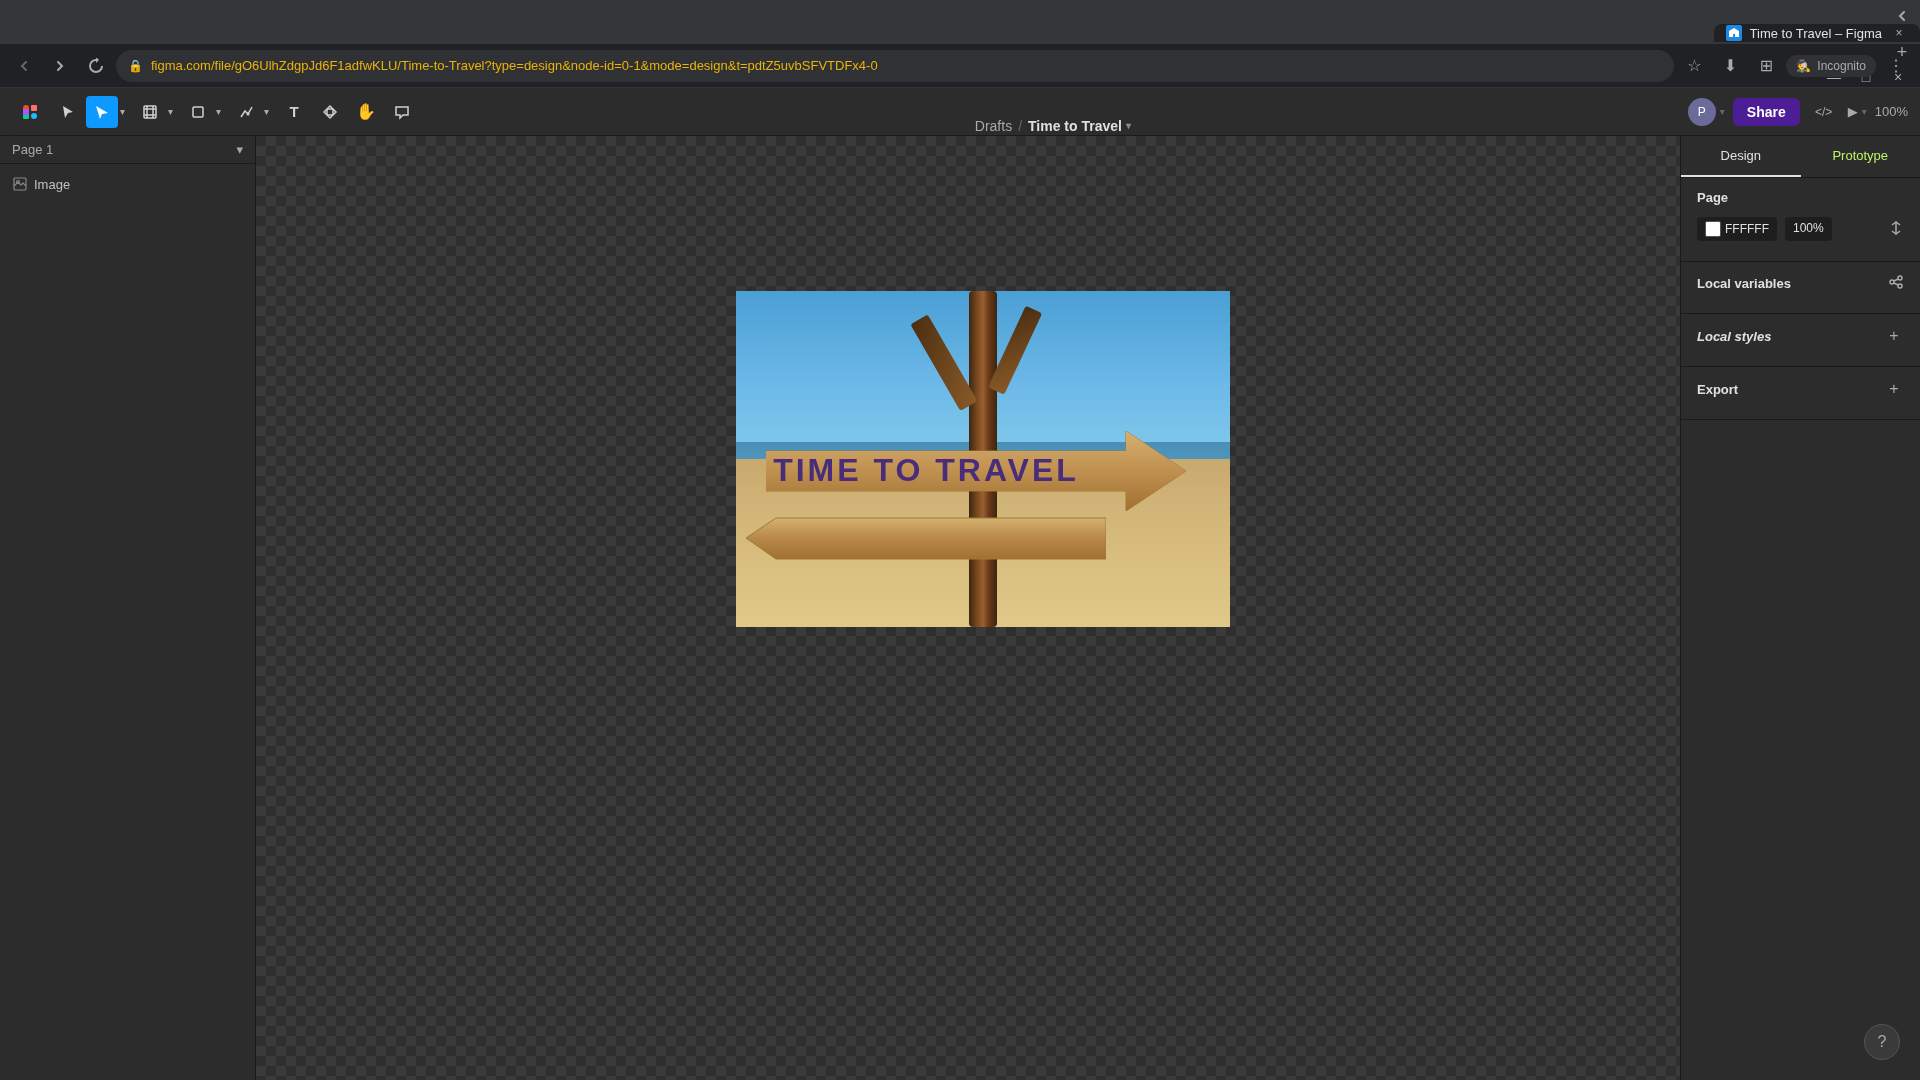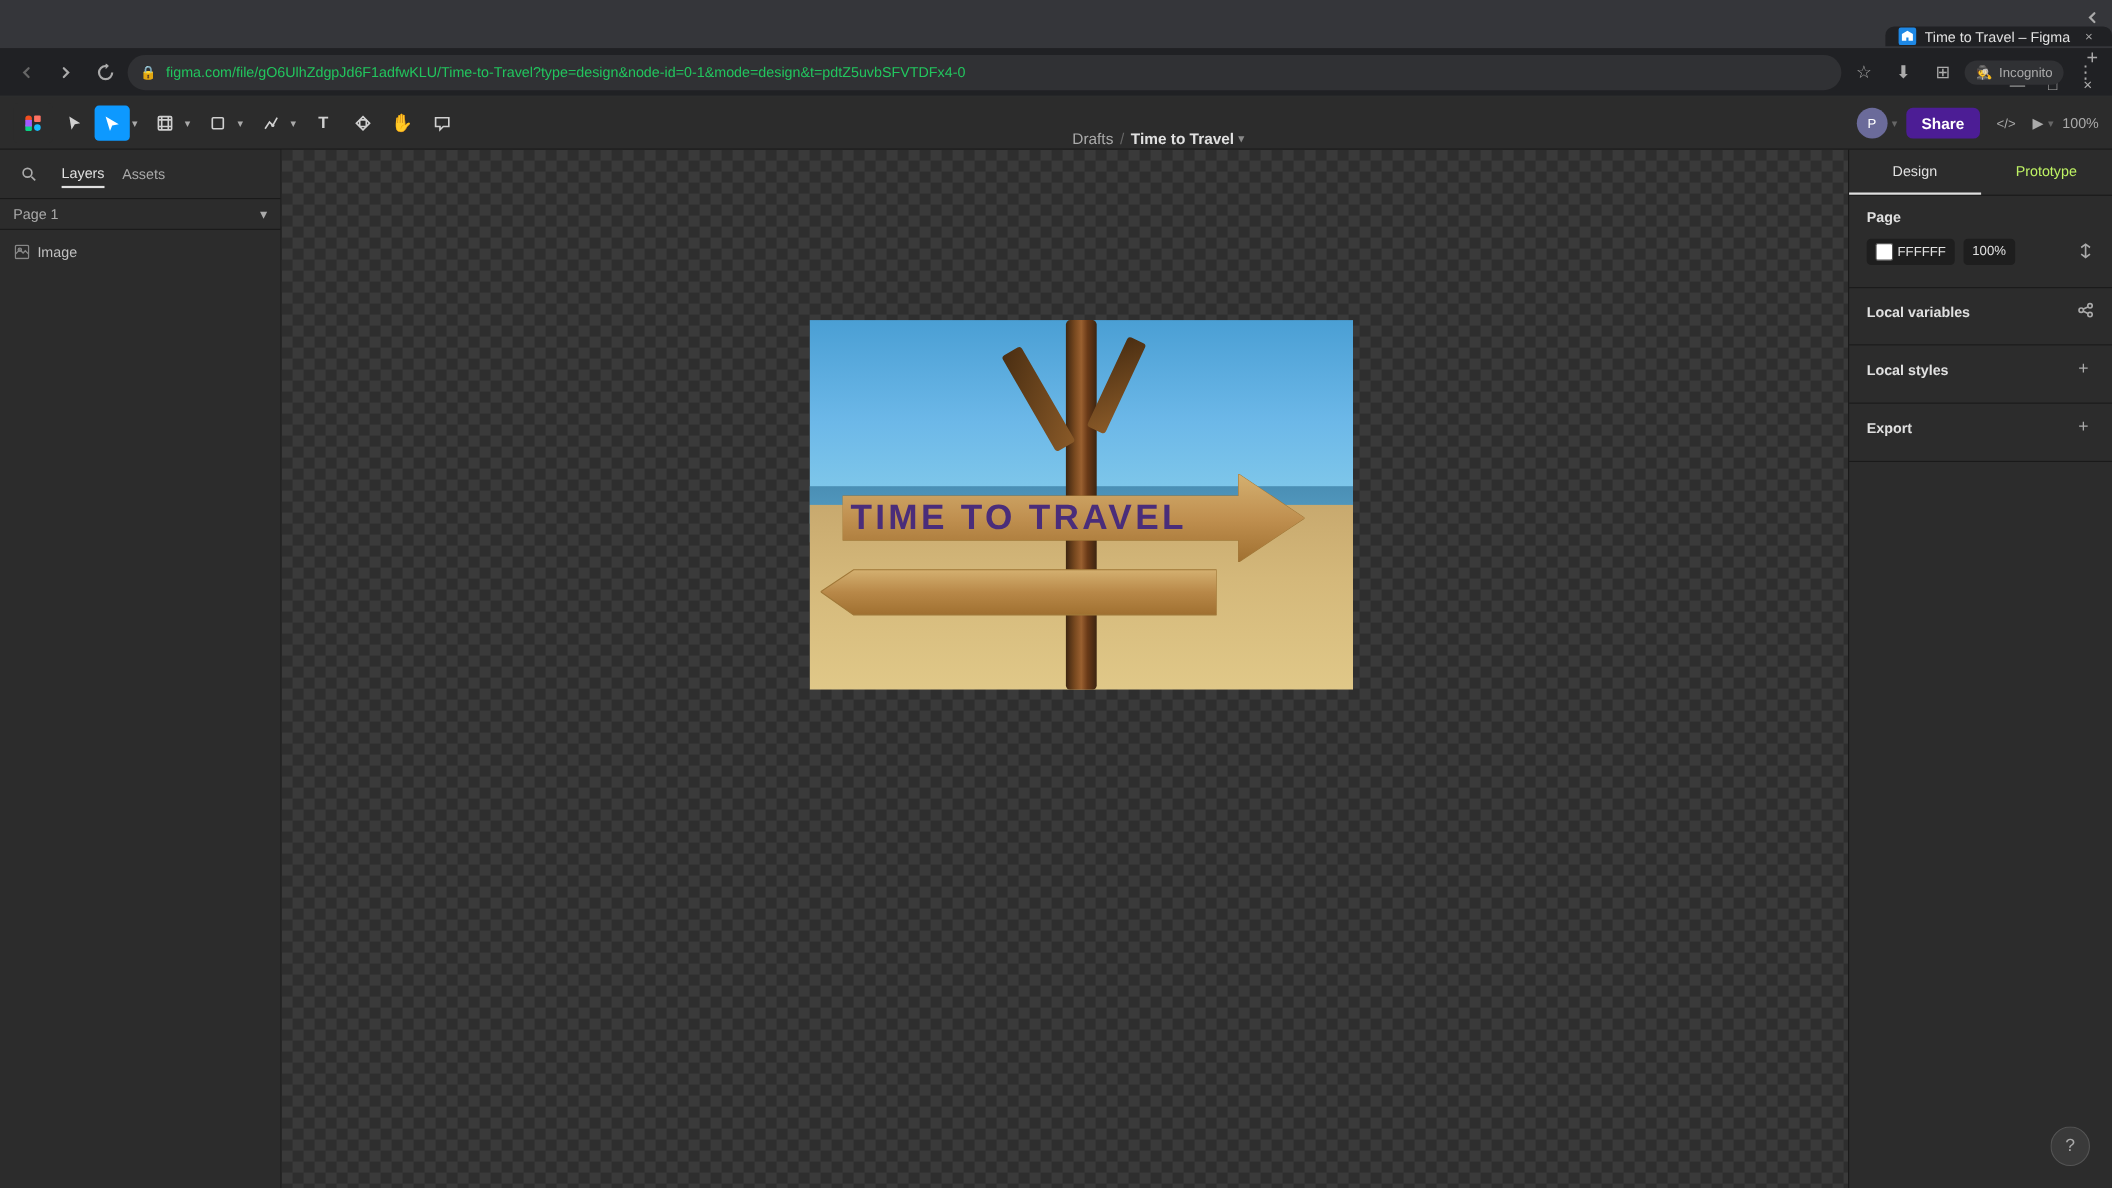--- a/index.html
+++ b/index.html
@@ -13,21 +13,21 @@
     .tab-close { width: 18px; height: 18px; display: flex; align-items: center; justify-content: center; border-radius: 50%; cursor: pointer; color: #aaa; font-size: 12px; }
     .new-tab-btn { width: 28px; height: 28px; display: flex; align-items: center; justify-content: center; cursor: pointer; color: #aaa; font-size: 18px; margin: 0 4px; }
     .window-controls { margin-left: auto; display: flex; align-items: center; gap: 4px; padding-right: 8px; }
     .win-btn { width: 28px; height: 28px; display: flex; align-items: center; justify-content: center; cursor: pointer; color: #aaa; font-size: 14px; }
 
     .nav-bar { display: flex; align-items: center; height: 44px; background: #202124; padding: 0 8px; gap: 4px; border-bottom: 1px solid #333; }
     .nav-btn { width: 32px; height: 32px; display: flex; align-items: center; justify-content: center; cursor: pointer; border-radius: 50%; color: #aaa; font-size: 16px; }
     .nav-btn.disabled { color: #555; cursor: default; }
     .url-bar { flex: 1; display: flex; align-items: center; background: #303134; border-radius: 20px; height: 32px; padding: 0 12px; gap: 8px; }
     .url-lock { color: #aaa; font-size: 12px; }
-    .url-text { flex: 1; font-size: 13px; color: #22c55e; }
+    .url-text { flex: 1; font-size: 13px; color: #eab308; }
     .nav-right-actions { display: flex; align-items: center; gap: 4px; }
     .nav-icon-btn { width: 32px; height: 32px; display: flex; align-items: center; justify-content: center; cursor: pointer; border-radius: 50%; color: #aaa; font-size: 16px; }
     .incognito-btn { display: flex; align-items: center; gap: 6px; background: #303134; border-radius: 16px; padding: 4px 10px; cursor: pointer; font-size: 12px; color: #aaa; }
     .three-dots { font-size: 16px; cursor: pointer; color: #aaa; }
 
     
     .figma-app { display: flex; flex-direction: column; height: calc(1080px - 88px); }
 
     
     .figma-toolbar { display: flex; align-items: center; height: 48px; background: #2c2c2c; border-bottom: 1px solid #1a1a1a; padding: 0 12px; gap: 4px; }
@@ -253,30 +253,20 @@
       </div>
       <div class="zoom-btn">
         <span>100%</span>
       </div>
     </div>
   </div>
 
   <div class="figma-main">
 
     <div class="left-panel">
-      <div class="panel-tabs">
-        <div class="search-icon-wrap">
-          <svg width="14" height="14" viewBox="0 0 14 14" fill="none" stroke="#aaa" stroke-width="1.5">
-            <circle cx="6" cy="6" r="4"></circle>
-            <line x1="9.5" y1="9.5" x2="13" y2="13"></line>
-          </svg>
-        </div>
-        <div class="panel-tab active">Layers</div>
-        <div class="panel-tab">Assets</div>
-      </div>
       <div class="page-selector">
         <span>Page 1</span>
         <span>▾</span>
       </div>
       <div class="layers-content">
         <div class="layer-item">
           <div class="layer-icon">
             <svg width="14" height="14" viewBox="0 0 14 14" fill="none" stroke="#888" stroke-width="1.2">
               <rect x="1" y="1" width="12" height="12" rx="1"></rect>
               <circle cx="5" cy="5" r="1.5"></circle>
@@ -369,21 +359,21 @@
               <circle cx="12" cy="12" r="2"></circle>
               <line x1="6" y1="7" x2="10" y2="5"></line>
               <line x1="6" y1="9" x2="10" y2="11"></line>
             </svg>
           </span>
         </div>
       </div>
 
       <div class="right-panel-section">
         <div class="section-row">
-          <span class="section-title" style="margin:0;">Local styles</span>
+          <span class="section-title" style="margin:0;font-style:italic;">Local styles</span>
           <div class="add-btn">+</div>
         </div>
       </div>
 
       <div class="right-panel-section">
         <div class="section-row">
           <span class="section-title" style="margin:0;">Export</span>
           <div class="add-btn">+</div>
         </div>
       </div>

